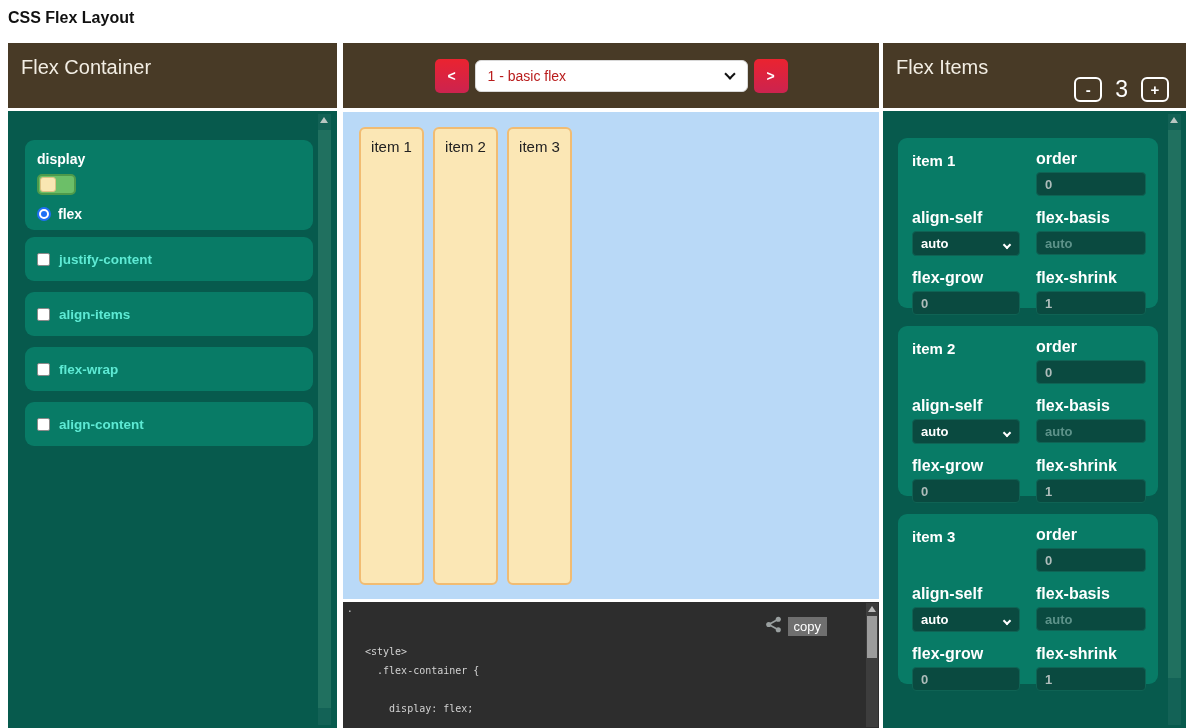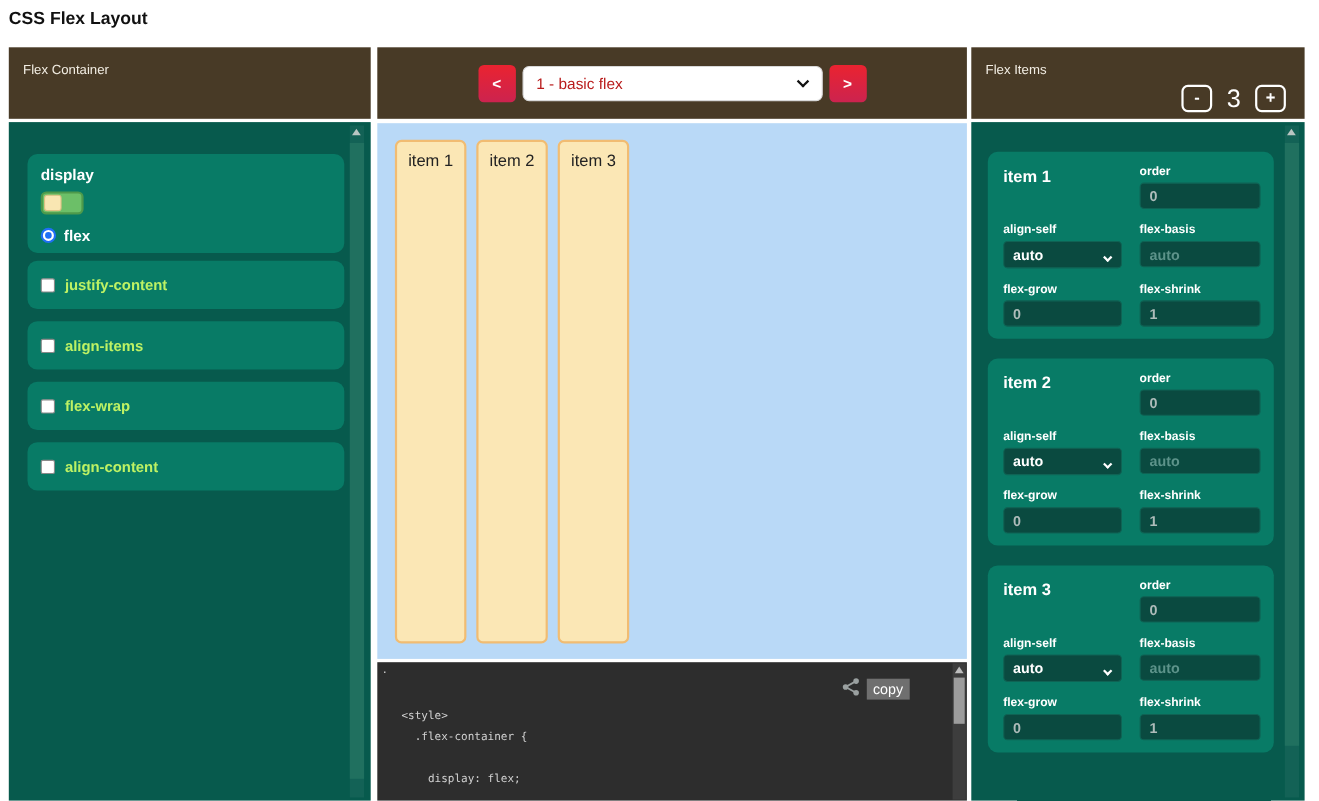--- a/index.html
+++ b/index.html
@@ -6,37 +6,37 @@
   html,body { width:1199px; height:728px; background:#ffffff;
     font-family:"Liberation Sans", sans-serif; position:relative; overflow:hidden; }
 
   .abs { position:absolute; }
 
   
   #page-title { left:8px; top:9px; font-size:16px; font-weight:bold; color:#111;text-align:center; }
 
   
   .panel-header { top:43px; height:65px; background:#483a26; color:#f2ede3; }
-  .panel-header .hd-title { position:absolute; left:13px; top:13px; font-size:12px; }
+  .panel-header .hd-title { position:absolute; left:13px; top:13px; font-size:20px; }
   #left-header  { left:8px;   width:329px; }
   #mid-header   { left:343px; width:536px; display:flex; align-items:center; justify-content:center; gap:6px; }
   #right-header { left:883px; width:303px; }
 
   
   .panel-body { top:111px; height:617px; background:#075a4d; overflow:hidden; }
   #left-body  { left:8px;   width:329px; }
   #right-body { left:883px; width:303px; }
 
   
   .lcards { position:absolute; left:17px; top:29px; width:288px; }
   .lcard { background:#087b66; border-radius:9px; margin-bottom:11px; }
   #display-card { height:90px; padding:11px 12px; margin-bottom:7px; }
   #display-card .card-label { font-size:14px; font-weight:bold; color:#fff; }
   .prop-card { height:44px; display:flex; align-items:center; padding:0 12px; gap:9px; }
-  .prop-card .card-label { font-size:13.5px; font-weight:bold; color:#bef264; }
+  .prop-card .card-label { font-size:13.5px; font-weight:bold; color:#5eead4; }
 
   .checkbox { width:13px; height:13px; background:#fff; border:1px solid #8a8a8a;
     border-radius:2px; flex:0 0 auto; }
 
   
   .toggle { margin-top:7px; width:39px; height:21px; background:#6cbf68;
     border:2px solid #4e9a4b; border-radius:5px; position:relative; }
   .toggle-knob { position:absolute; left:1px; top:1px; width:16px; height:15px;
     background:#f9e6b2; border:1px solid #dcc183; border-radius:3px; }
 
@@ -97,21 +97,21 @@
     border-radius:6px; color:#fff; font-size:15px; font-weight:bold; line-height:1;
     cursor:pointer; font-family:"Liberation Sans",sans-serif; }
   #item-count { color:#fff; font-size:23px; }
 
   
   .icard { position:absolute; left:15px; width:260px; height:170px; background:#087b66;
     border-radius:9px; padding:12px 0 0 14px; display:grid;
     grid-template-columns:108px 110px; column-gap:16px; row-gap:13px;
     grid-auto-rows:min-content; }
   .icard-title { font-size:15px; font-weight:bold; color:#fff; margin-top:2px; }
-  .field label { display:block; font-size:11px; font-weight:bold; color:#fff; margin-bottom:4px; }
+  .field label { display:block; font-size:16px; font-weight:bold; color:#fff; margin-bottom:4px; }
   .field input { width:100%; height:24px; background:#0a4a40; border:1px solid #0f6354;
     border-radius:4px; color:#aebcba; font-size:13px; font-weight:bold; padding:0 8px;
     font-family:"Liberation Sans",sans-serif; }
   .field input::placeholder { color:#5d938a; opacity:1; }
   .sel-wrap { position:relative; }
   .field select { width:100%; height:25px; background:#0a4a40; border:1px solid #0f6354;
     border-radius:4px; color:#fff; font-size:13px; font-weight:bold; padding:0 8px;
     -webkit-appearance:none; -moz-appearance:none; appearance:none;
     font-family:"Liberation Sans",sans-serif; }
   .chev-sm { position:absolute; width:6px; height:6px; border-right:2px solid #fff;

